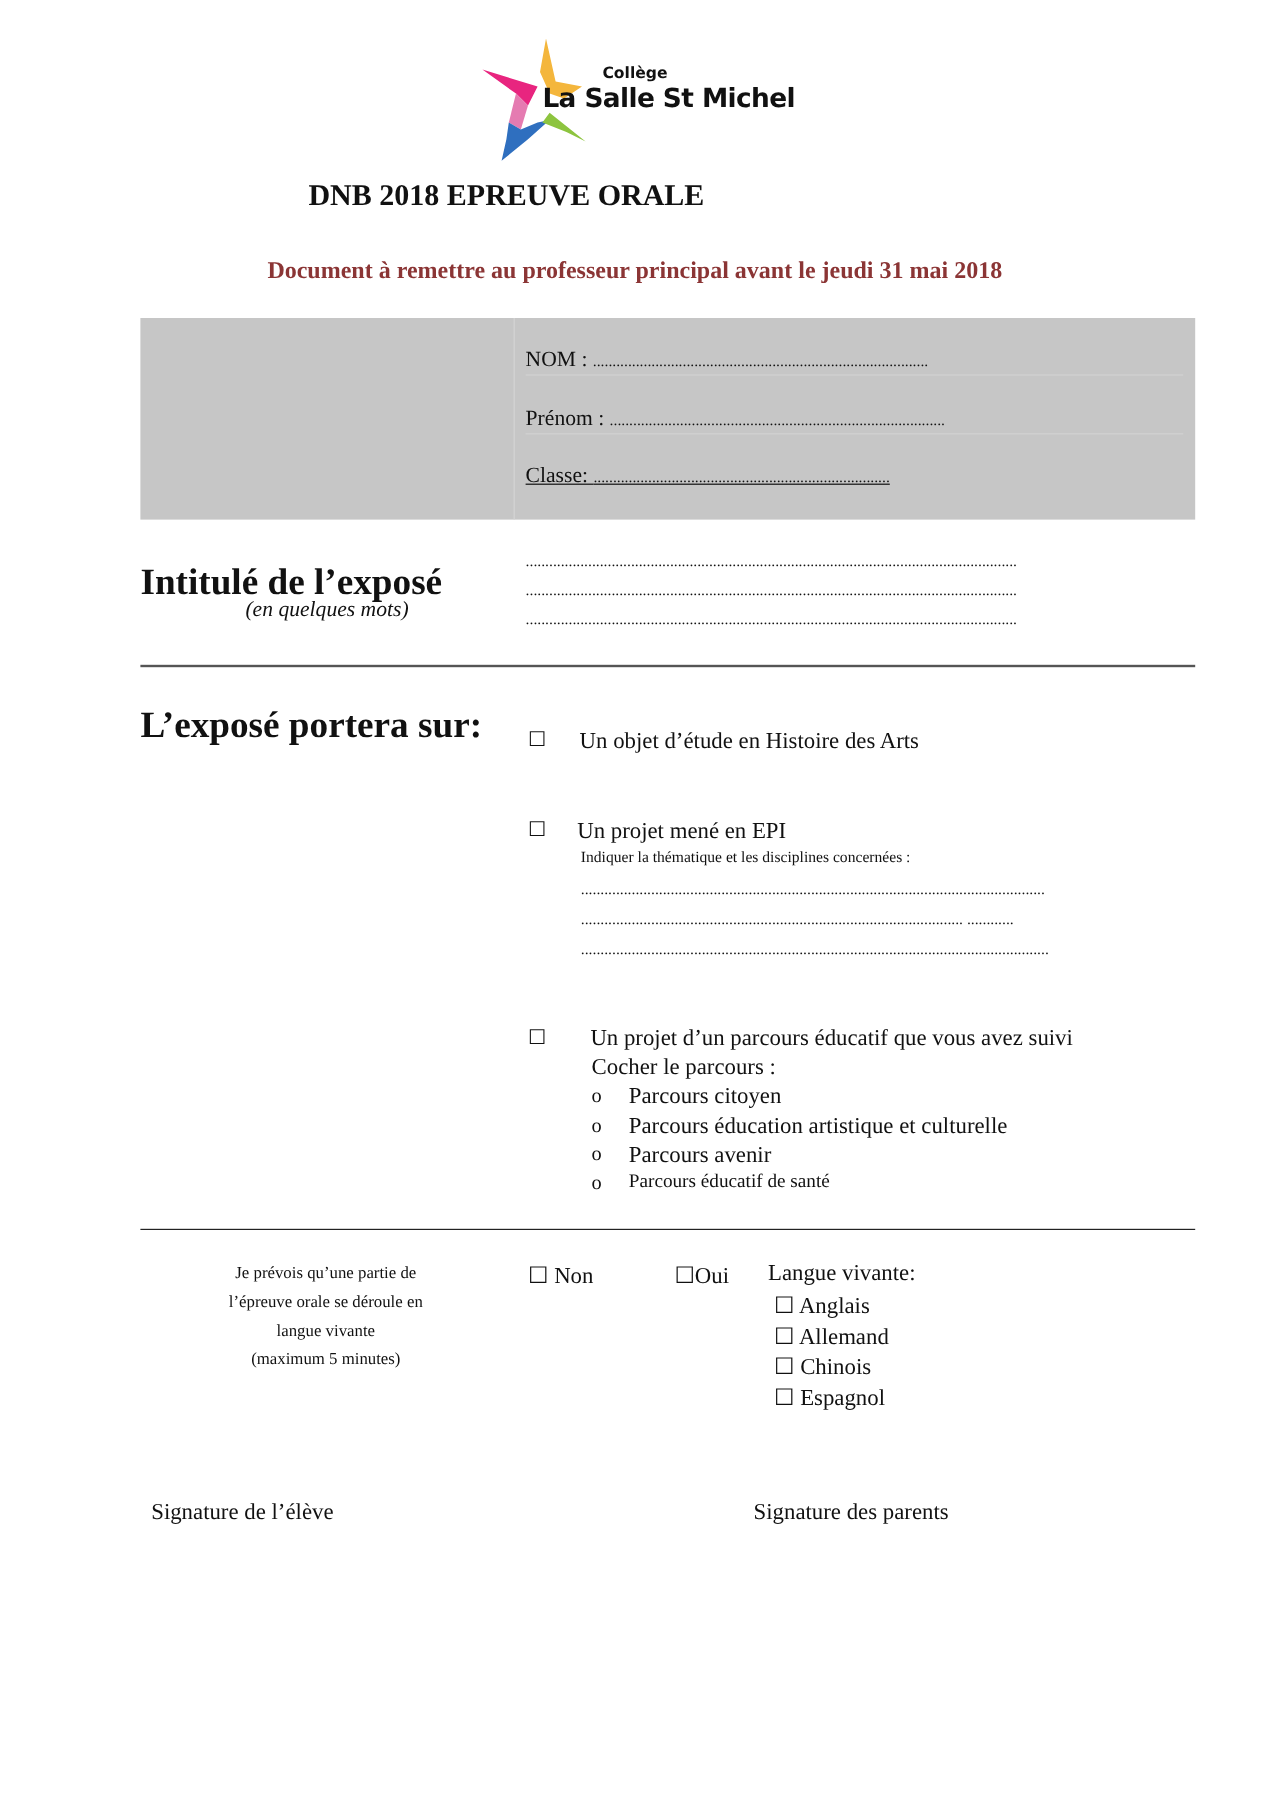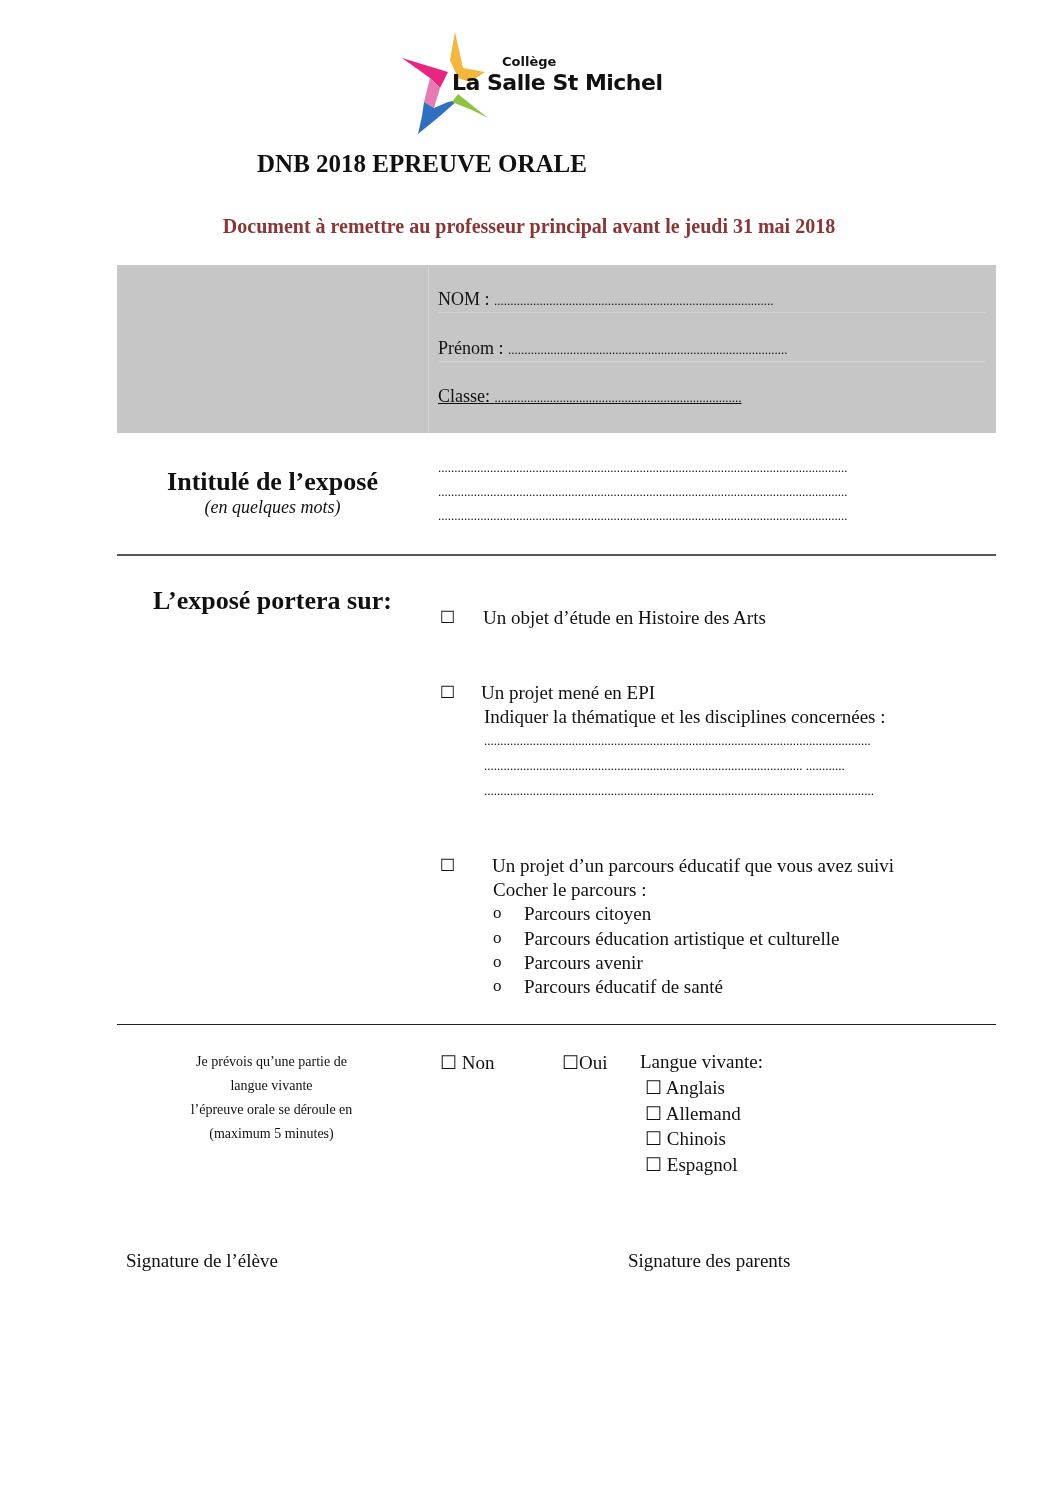--- a/index.html
+++ b/index.html
@@ -10,21 +10,21 @@
   .logo-college { position:absolute; left:102px; top:24px; font-family:"DejaVu Sans",sans-serif; font-weight:bold; font-size:13px; color:#111; }
   .logo-name { position:absolute; left:52px; top:40px; font-family:"DejaVu Sans",sans-serif; font-weight:bold; font-size:22px; letter-spacing:-0.5px; color:#111; white-space:nowrap; }
   .title { left:0; width:844px; top:150px; text-align:center; font-weight:bold; font-size:25px; }
   .subtitle { left:0; width:1058px; top:215px; text-align:center; font-weight:bold; font-size:20px; color:#8b3535; }
   .idbox { left:117px; top:265px; width:879px; height:168px; background:#c6c6c6; }
   .id-divider { position:absolute; left:311px; top:0; width:1px; height:168px; background:#d4d4d4; }
   .id-hline { position:absolute; left:321px; width:548px; height:1px; background:#d2d2d2; }
   .id-label { position:absolute; left:0; width:311px; top:70px; text-align:center; font-size:23px; }
   .id-field { position:absolute; left:321px; font-size:18px; white-space:nowrap; }
   .dots { letter-spacing:0; }
-  .sec-head { text-align:center; font-size:26px; }
+  .sec-head { font-size:31px; }
   .hr { height:2px; background:#555; }
   .line-text { font-size:18px; white-space:nowrap; }
   .cb { font-family:"DejaVu Sans",sans-serif; font-size:17px; }
 </style>
 </head>
 <body>
 
 <div class="abs logo">
   <svg width="100" height="108" viewBox="0 0 100 108" style="position:absolute;left:0;top:0;">
     <polygon points="55,2 63,38 85,42 70,52 58,48 50,30" fill="#f4b63c"></polygon>
@@ -65,44 +65,44 @@
 <div class="abs line-text" style="left:438px;top:508px;font-size:13px;">..............................................................................................................................</div>
 <div class="abs hr" style="left:117px;width:879px;top:554px;"></div>
 
 <div class="abs sec-head" style="left:117px;width:311px;top:586px;font-weight:bold;">L’exposé portera sur:</div>
 
 <div class="abs cb" style="left:440px;top:607px;">☐</div>
 <div class="abs line-text" style="left:483px;top:607px;font-size:19px;">Un objet d’étude en Histoire des Arts</div>
 
 <div class="abs cb" style="left:440px;top:682px;">☐</div>
 <div class="abs line-text" style="left:481px;top:682px;font-size:19px;">Un projet mené en EPI</div>
-<div class="abs line-text" style="left:484px;top:706px;font-size:19px;">Indiquer la thématique et les disciplines concernées :</div>
+<div class="abs line-text" style="left:484px;top:706px;font-size:13px;">Indiquer la thématique et les disciplines concernées :</div>
 <div class="abs line-text" style="left:484px;top:733px;font-size:13px;">.......................................................................................................................</div>
 <div class="abs line-text" style="left:484px;top:758px;font-size:13px;">..................................................................................................  ............</div>
 <div class="abs line-text" style="left:484px;top:783px;font-size:13px;">........................................................................................................................</div>
 
 <div class="abs cb" style="left:440px;top:855px;">☐</div>
 <div class="abs line-text" style="left:492px;top:855px;font-size:19px;">Un projet d’un parcours éducatif que vous avez suivi</div>
 <div class="abs line-text" style="left:493px;top:879px;font-size:19px;">Cocher le parcours :</div>
 
 <div class="abs line-text" style="left:493px;top:903px;font-size:17px;">o</div>
 <div class="abs line-text" style="left:524px;top:903px;font-size:19px;">Parcours citoyen</div>
 <div class="abs line-text" style="left:493px;top:928px;font-size:17px;">o</div>
 <div class="abs line-text" style="left:524px;top:928px;font-size:19px;">Parcours éducation artistique et culturelle</div>
 <div class="abs line-text" style="left:493px;top:952px;font-size:17px;">o</div>
 <div class="abs line-text" style="left:524px;top:952px;font-size:19px;">Parcours avenir</div>
 <div class="abs line-text" style="left:493px;top:976px;font-size:17px;">o</div>
-<div class="abs line-text" style="left:524px;top:976px;font-size:19px;">Parcours éducatif de santé</div>
+<div class="abs line-text" style="left:524px;top:976px;font-size:16px;">Parcours éducatif de santé</div>
 
 <div class="abs" style="left:117px;width:879px;top:1024px;height:1px;background:#222;"></div>
 
 <div class="abs" style="left:130px;width:283px;top:1050px;text-align:center;font-size:14px;line-height:24px;">
   <div>Je prévois qu’une partie de</div>
+  <div>l’épreuve orale se déroule en</div>
   <div>langue vivante</div>
-  <div>l’épreuve orale se déroule en</div>
   <div>(maximum 5 minutes)</div>
 </div>
 <div class="abs line-text" style="left:440px;top:1051px;font-size:19px;">☐ Non</div>
 <div class="abs line-text" style="left:562px;top:1051px;font-size:19px;">☐Oui</div>
 <div class="abs line-text" style="left:640px;top:1051px;font-size:19px;">Langue vivante:</div>
 <div class="abs line-text" style="left:645px;top:1076px;font-size:19px;">☐ Anglais</div>
 <div class="abs line-text" style="left:645px;top:1102px;font-size:19px;">☐ Allemand</div>
 <div class="abs line-text" style="left:645px;top:1127px;font-size:19px;">☐ Chinois</div>
 <div class="abs line-text" style="left:645px;top:1153px;font-size:19px;">☐ Espagnol</div>
 

